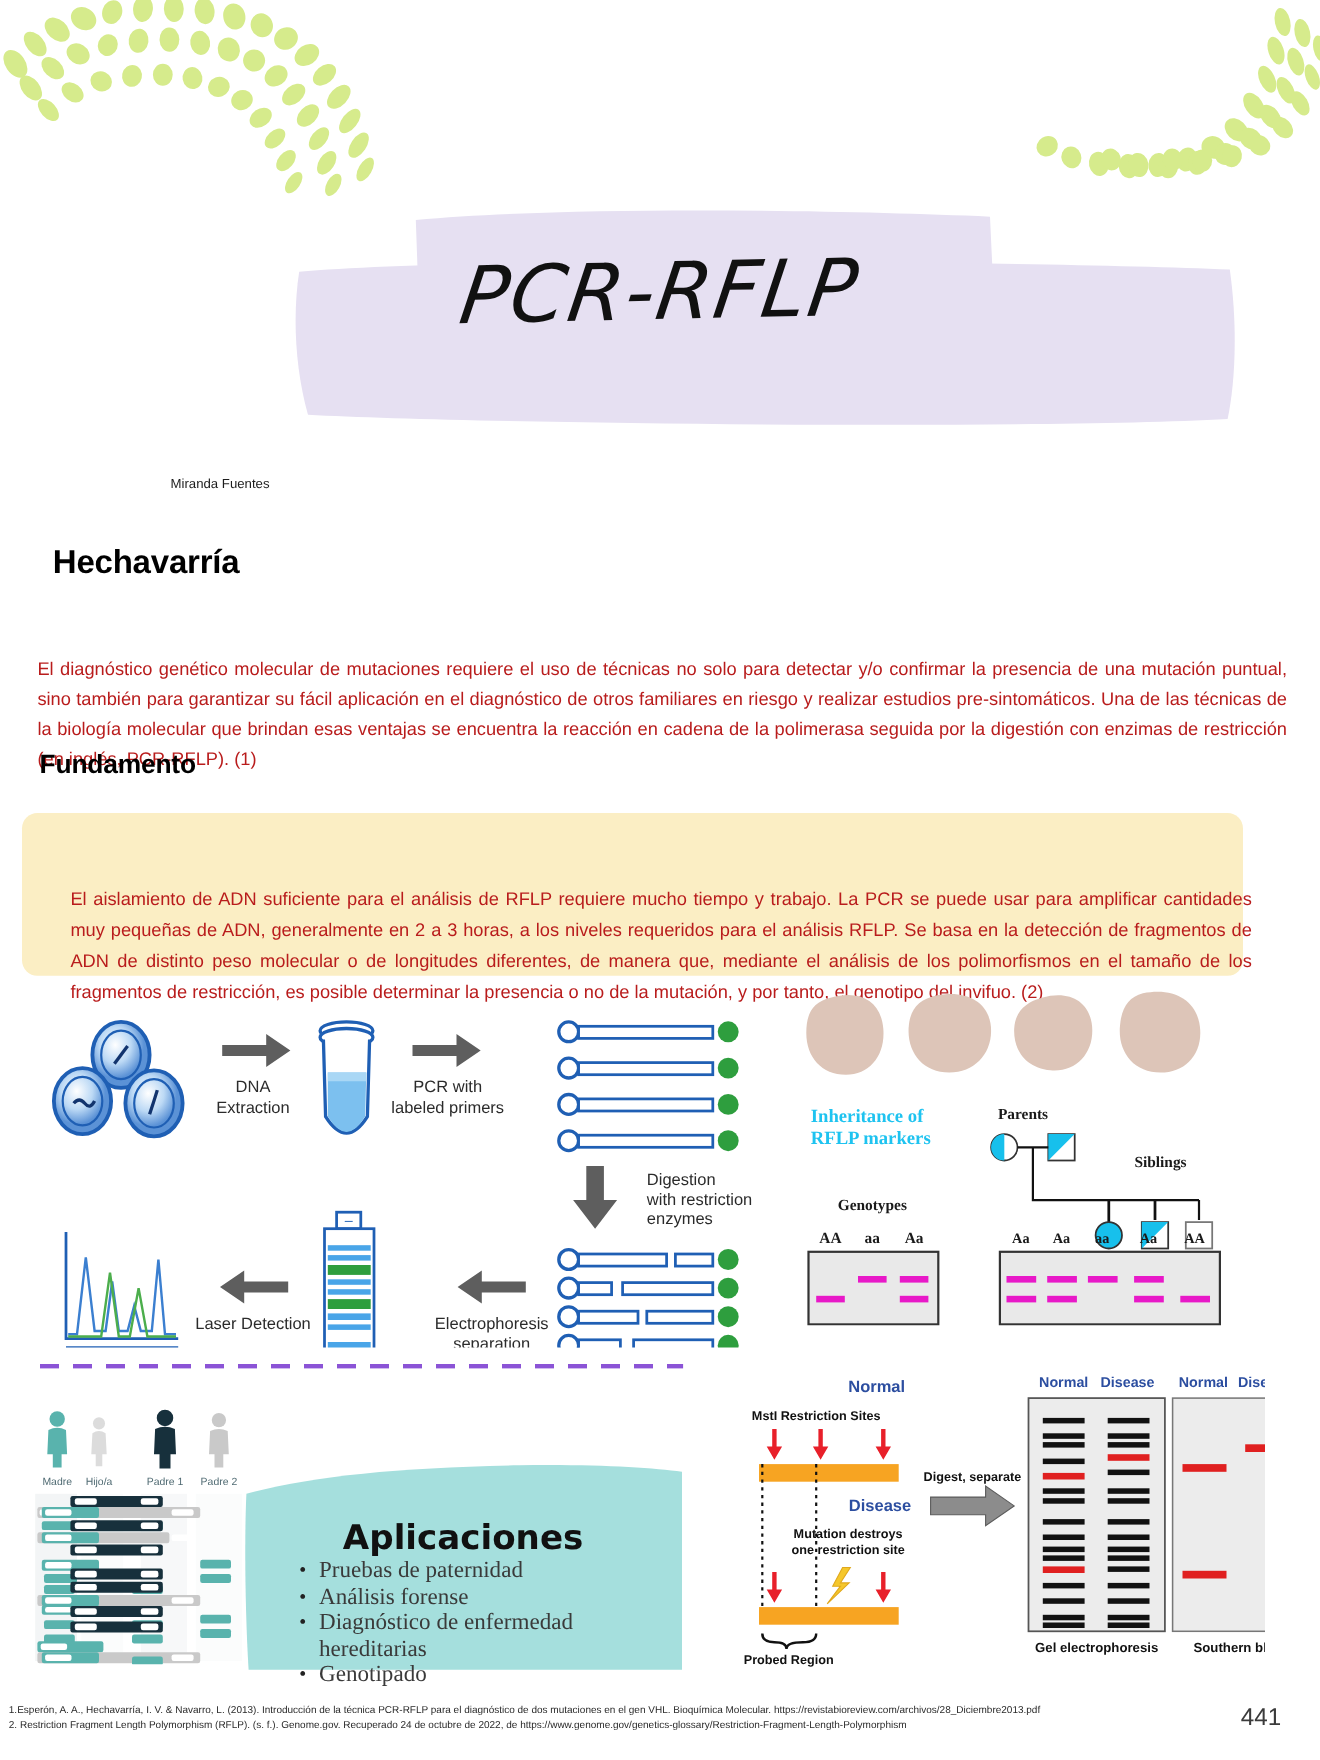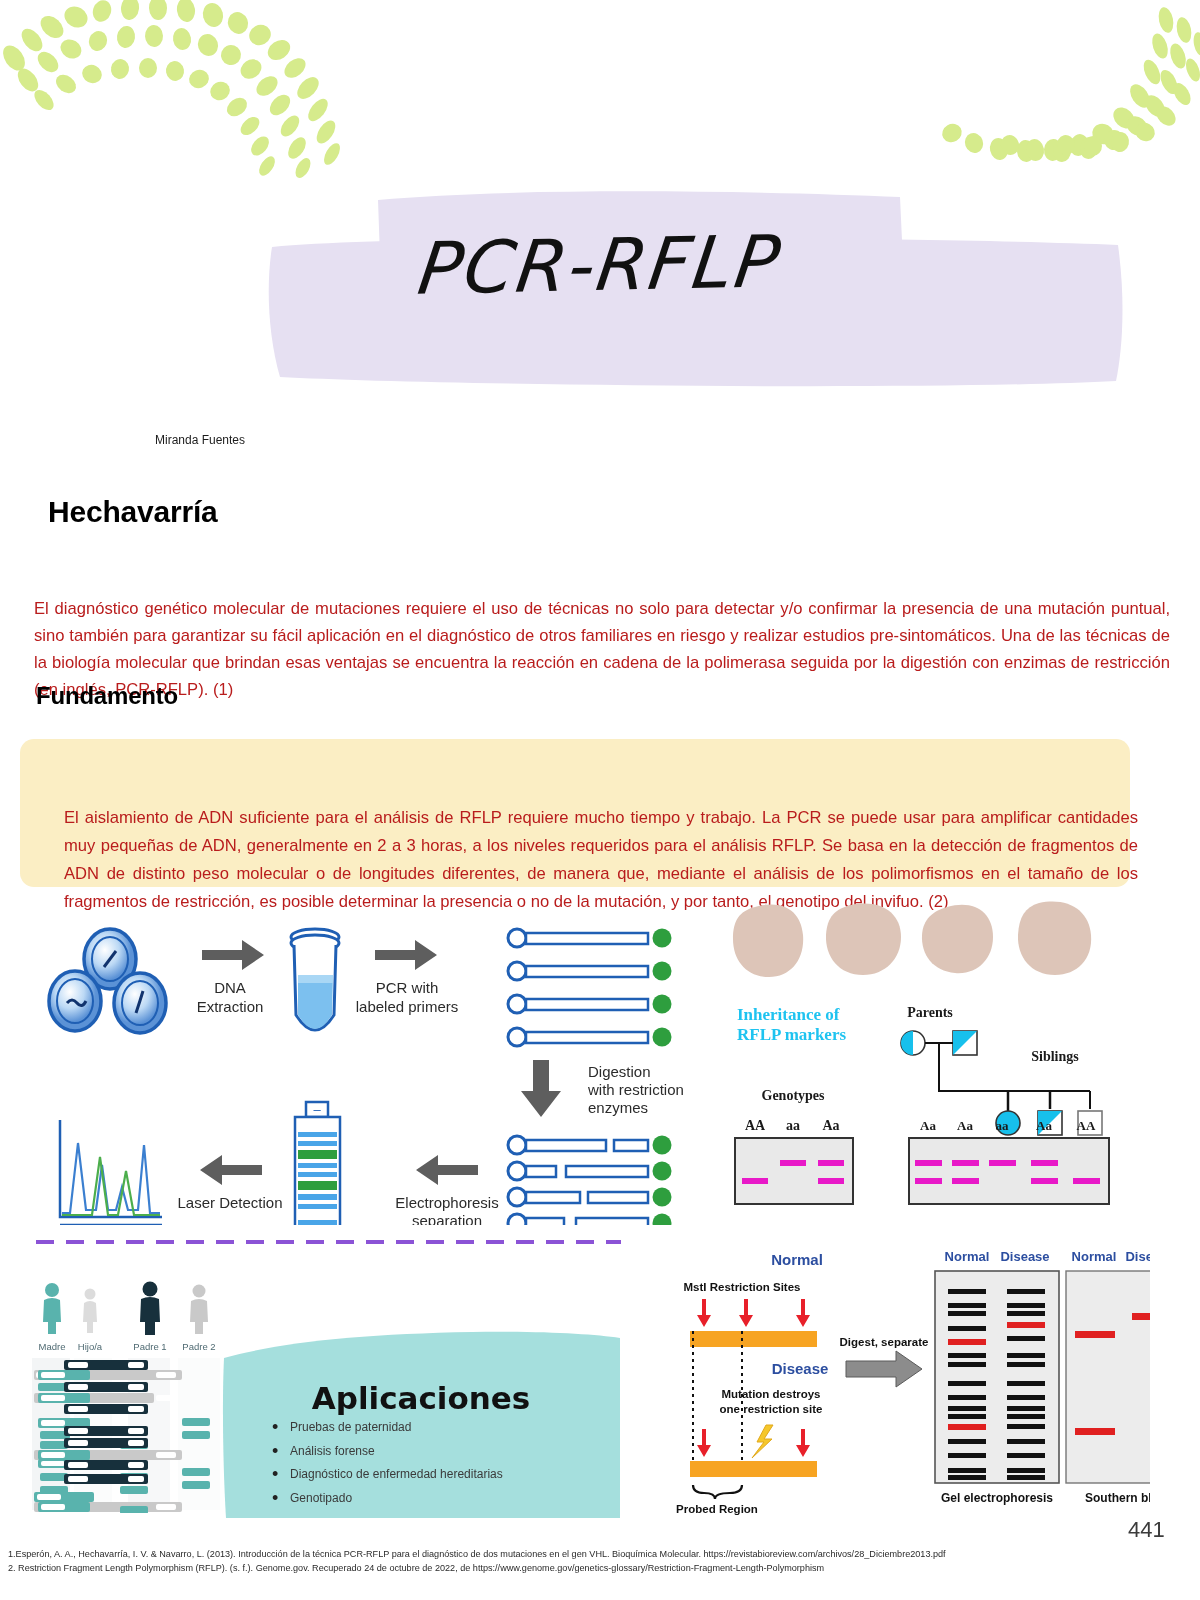--- a/index.html
+++ b/index.html
@@ -64,34 +64,34 @@
   .apps-panel { position: absolute; left: 222px; top: 1330px; width: 398px; height: 190px; }
   .apps-title {
     position: absolute; left: 0; top: 30px; width: 398px;
     text-align: center;
     font-size: 31px; font-weight: bold; color: #111;
     font-family: "DejaVu Sans", sans-serif;
     margin-top: 20px;
   }
   .apps-list { position: absolute; left: 48px; top: 86px; list-style: none; }
   .apps-list li {
-    font-size: 12px; line-height: 23.5px; color: #3a3a3a;
-    font-family: Liberation Sans, sans-serif;
+    font-size: 21px; line-height: 23.5px; color: #3a3a3a;
+    font-family: Liberation Serif, serif;
     position: relative; padding-left: 20px;
   }
   .apps-list li::before {
     content: "\2022"; position: absolute; left: 2px; top: 0; color: #222; font-size: 18px;
   }
   .refs {
     position: absolute; left: 8px; top: 1548px; width: 1030px;
     font-size: 9.1px; line-height: 13.5px; color: #2a2a2a;
     font-family: Liberation Sans, sans-serif;
   }
   .pageno {
-    position: absolute; left: 1128px; top: 1517px;
+    position: absolute; left: 1128px; top: 1548px;
     font-size: 22px; color: #3b3b3b;
     font-family: "Liberation Sans Narrow","Liberation Sans", sans-serif;
   }
   svg { display: block; }
   .fig { position: absolute; }
 </style>
 </head>
 <body>
 
 <svg class="leaves-top" viewBox="0 0 1200 200">

